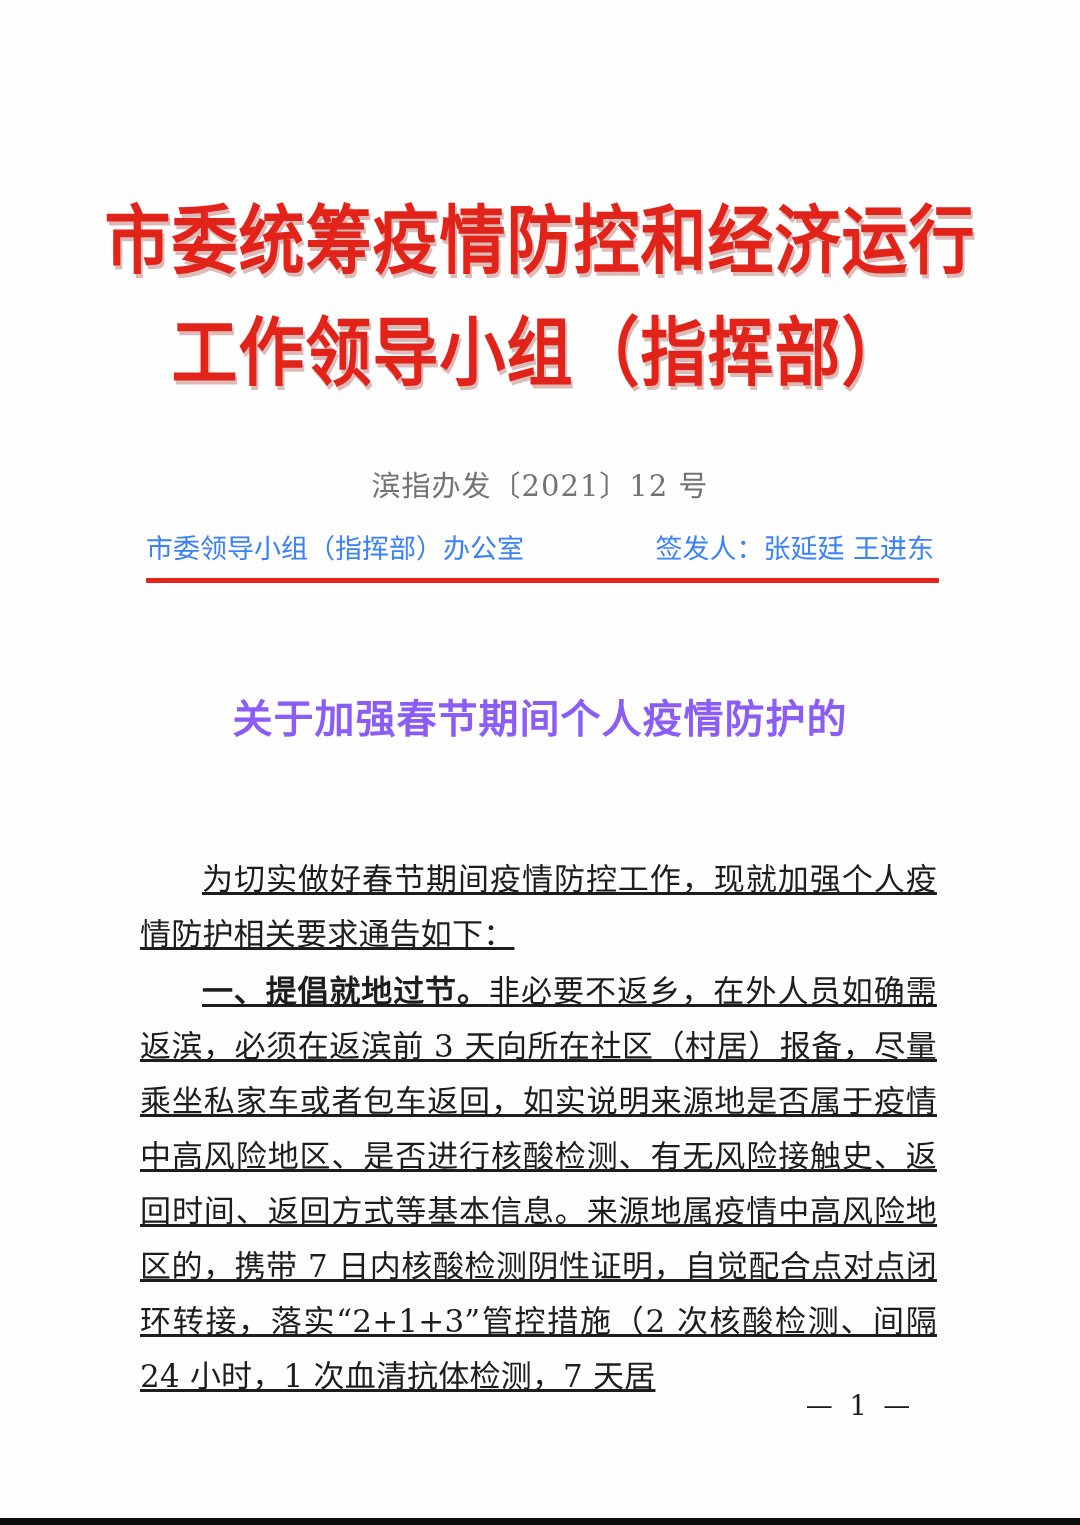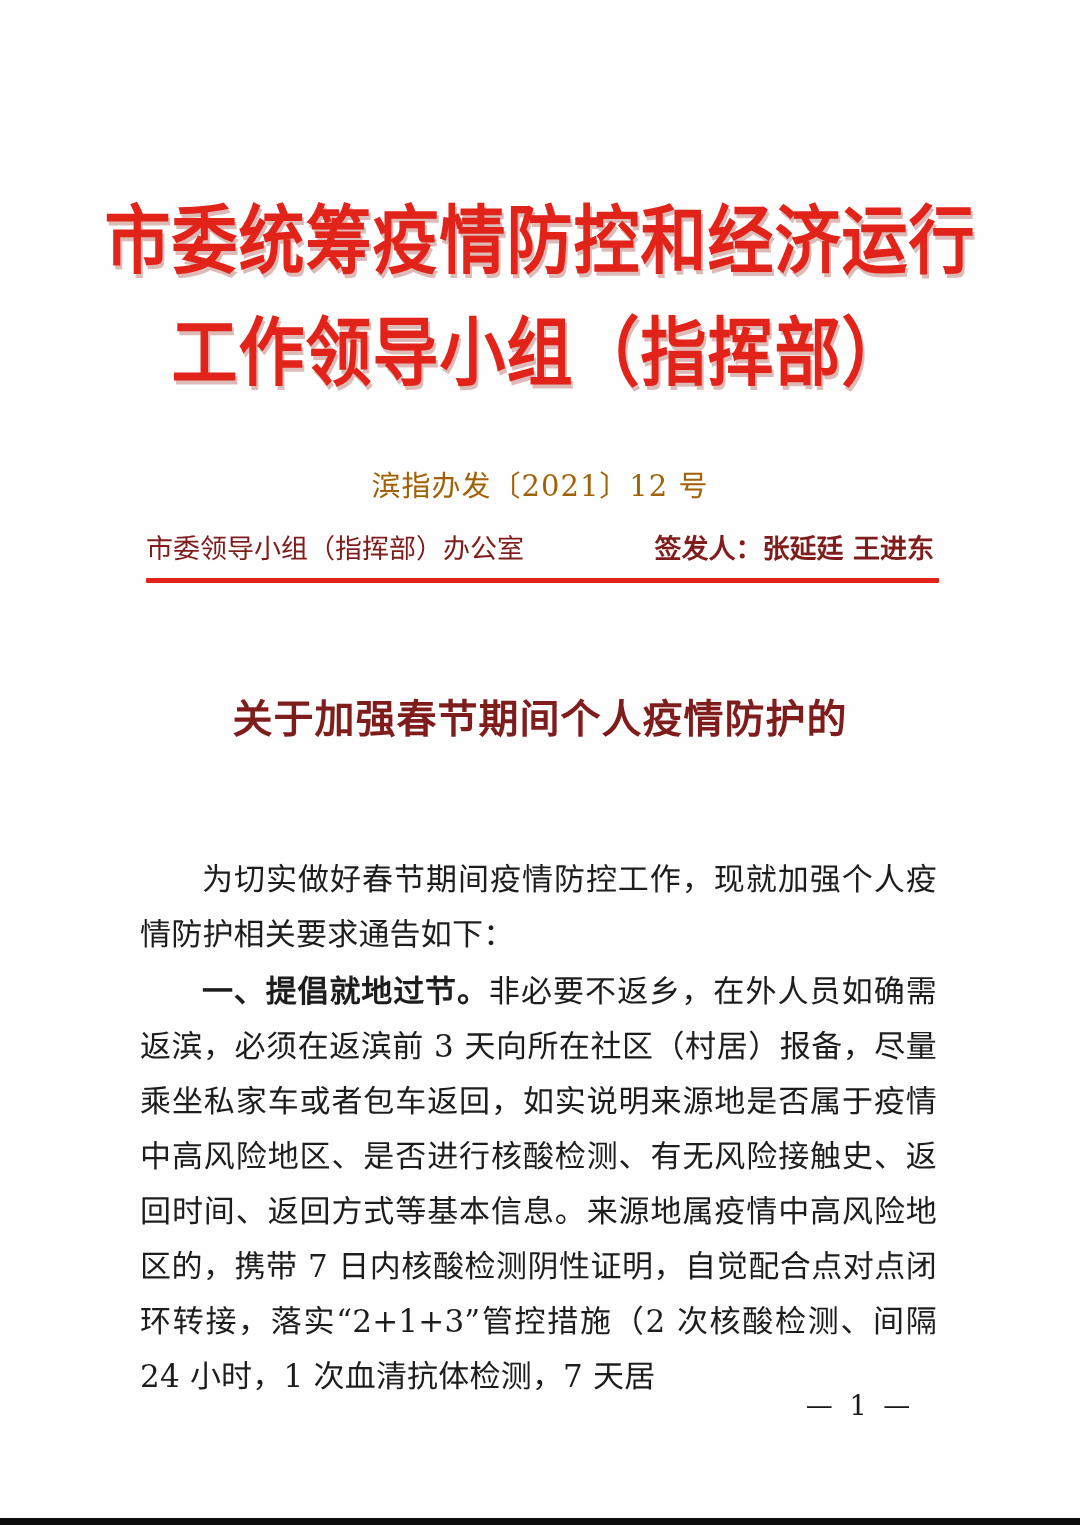--- a/index.html
+++ b/index.html
@@ -47,62 +47,61 @@
 
   
   .doc-number {
     position: absolute;
     top: 466px;
     left: 0;
     width: 1080px;
     text-align: center;
     font-size: 29px;
     line-height: 40px;
-    color: #a16207;
+    color: #737373;
     letter-spacing: 1px;
   }
 
   
   .issuer-row {
     position: absolute;
     top: 530px;
     left: 146px;
     width: 792px;
     display: flex;
     align-items: flex-end;
     justify-content: space-between;
     font-size: 27px;
     line-height: 38px;
-    color: #7f1d1d;
+    color: #3b82f6;
   }
   .issuer-office { white-space: nowrap; }
   .signer {
     white-space: nowrap;
     margin-right: 4px;
-    font-weight: bold;
   }
 
   .red-rule {
     position: absolute;
     top: 578px;
     left: 146px;
     width: 793px;
     height: 5px;
     background: #e2231a;
     border-radius: 1px;
   }
 
   
   .title-block {
     position: absolute;
     top: 690px;
     left: 0;
     width: 1080px;
     text-align: center;
-    color: #7f1d1d;
+    color: #8b5cf6;
   }
   .title-line {
     font-family: "DejaVu Serif", serif;
     font-weight: 700;
     font-size: 40px;
     line-height: 58px;
     letter-spacing: 1px;
     white-space: nowrap;
   }
   .title-line.second {
@@ -118,20 +117,21 @@
     color: #1d1d1d;
   }
   .para {
     font-size: 31px;
     line-height: 55px;
     text-align: justify;
     text-justify: inter-character;
     text-indent: 2em;
     margin: 0;
     letter-spacing: 0.2px;
+    text-decoration: underline;
   }
   .para + .para { margin-top: 2px; }
   .lead {
     font-family: "DejaVu Sans", sans-serif;
     font-weight: 700;
     letter-spacing: 0;
     margin-top: 31px;
   }
 
   

